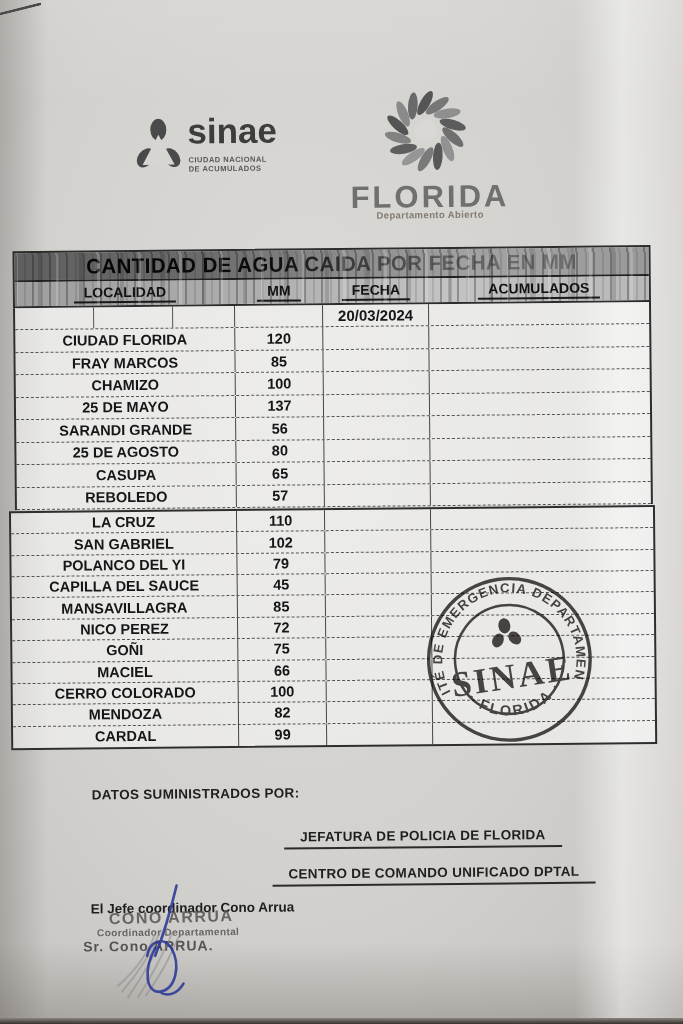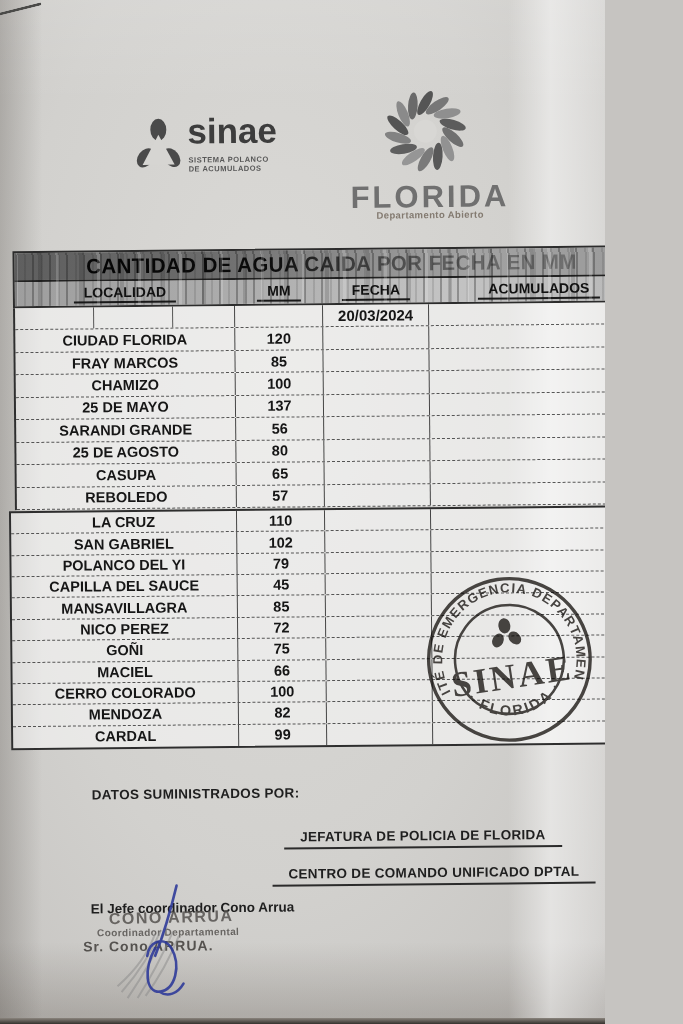--- a/index.html
+++ b/index.html
@@ -2,21 +2,21 @@
 <html><head>
 <meta charset="utf-8">
 <style>
   html,body{margin:0;padding:0;}
   body{
     width:683px;height:1024px;overflow:hidden;
     font-family:"Liberation Sans",sans-serif;
     background:#c6c4c1;
   }
   .photo{
-    position:relative;width:605px;height:1024px;overflow:hidden;
+    position:relative;width:683px;height:1024px;overflow:hidden;
     background:
       linear-gradient(90deg, rgba(70,64,58,.25) 0, rgba(70,64,58,0) 7%),
       linear-gradient(90deg, rgba(255,255,255,0) 84%, rgba(255,255,255,.5) 91%, rgba(255,255,255,.25) 100%),
       linear-gradient(180deg, rgba(255,255,255,.12) 0, rgba(0,0,0,0) 10%, rgba(0,0,0,0) 92%, rgba(86,78,70,.25) 99%),
       radial-gradient(ellipse at 45% 38%, #dbdad7 0%, #d2d1ce 55%, #c3c1be 100%);
   }
   .photo-bottom-edge{
     position:absolute;left:0;bottom:0;width:100%;height:6px;
     background:linear-gradient(180deg,#8a847d,#35322e);
   }
@@ -114,21 +114,21 @@
 
     <div class="sinae">
       <svg class="sinae-mark" viewBox="0 0 46 56">
         <ellipse cx="23" cy="12" rx="8" ry="11" fill="#4a4a4a"></ellipse>
         <ellipse cx="10" cy="40" rx="7.5" ry="10.5" fill="#4a4a4a" transform="rotate(38 10 40)"></ellipse>
         <ellipse cx="36" cy="40" rx="7.5" ry="10.5" fill="#4a4a4a" transform="rotate(-38 36 40)"></ellipse>
         <polygon points="23,17 7,47 39,47" fill="#d6d5d2"></polygon>
       </svg>
       <div class="sinae-word">sinae</div>
       <div class="sinae-tag">
-        <div>SISTEMA POLANCO</div>
+        <div>CIUDAD NACIONAL</div>
         <div>DE ACUMULADOS</div>
       </div>
     </div>
 
     <div class="florida">
       <svg class="florida-flower" viewBox="0 0 96 96">
         <g>
           <g transform="rotate(0 48 48)">
               <ellipse cx="48" cy="21" rx="4.6" ry="13" fill="#555" transform="rotate(30 48 21)"></ellipse>
             </g>

